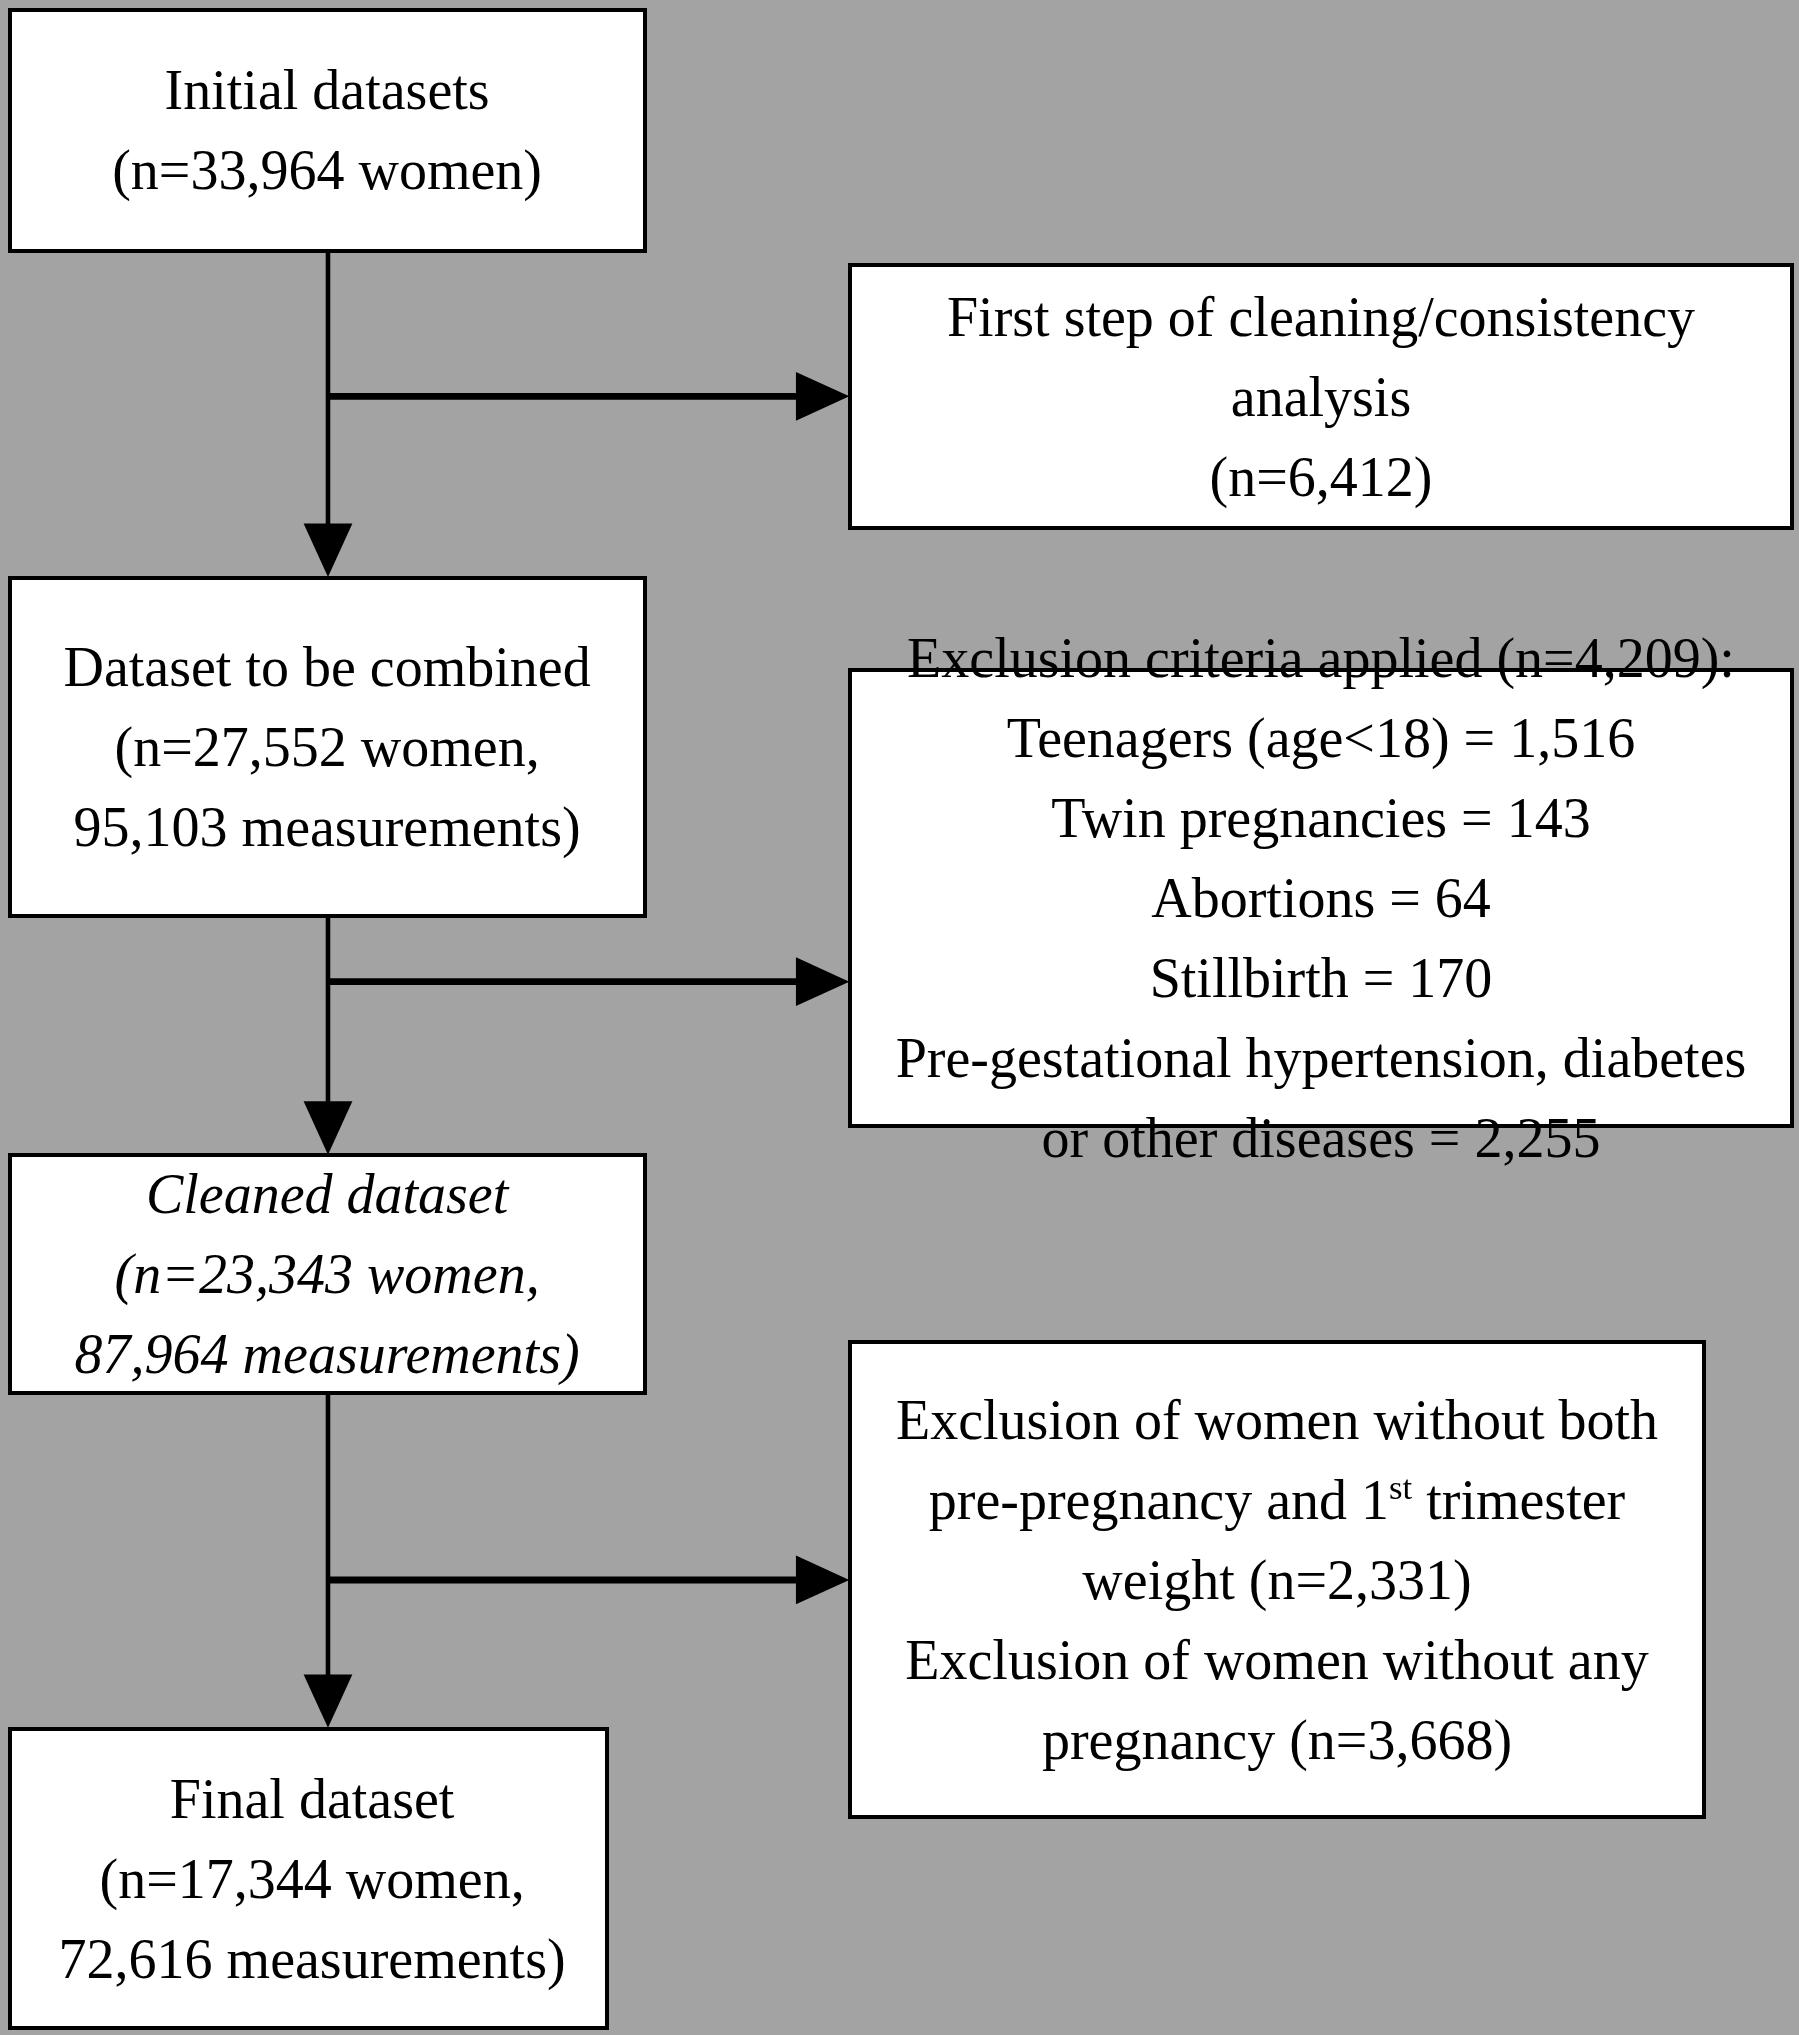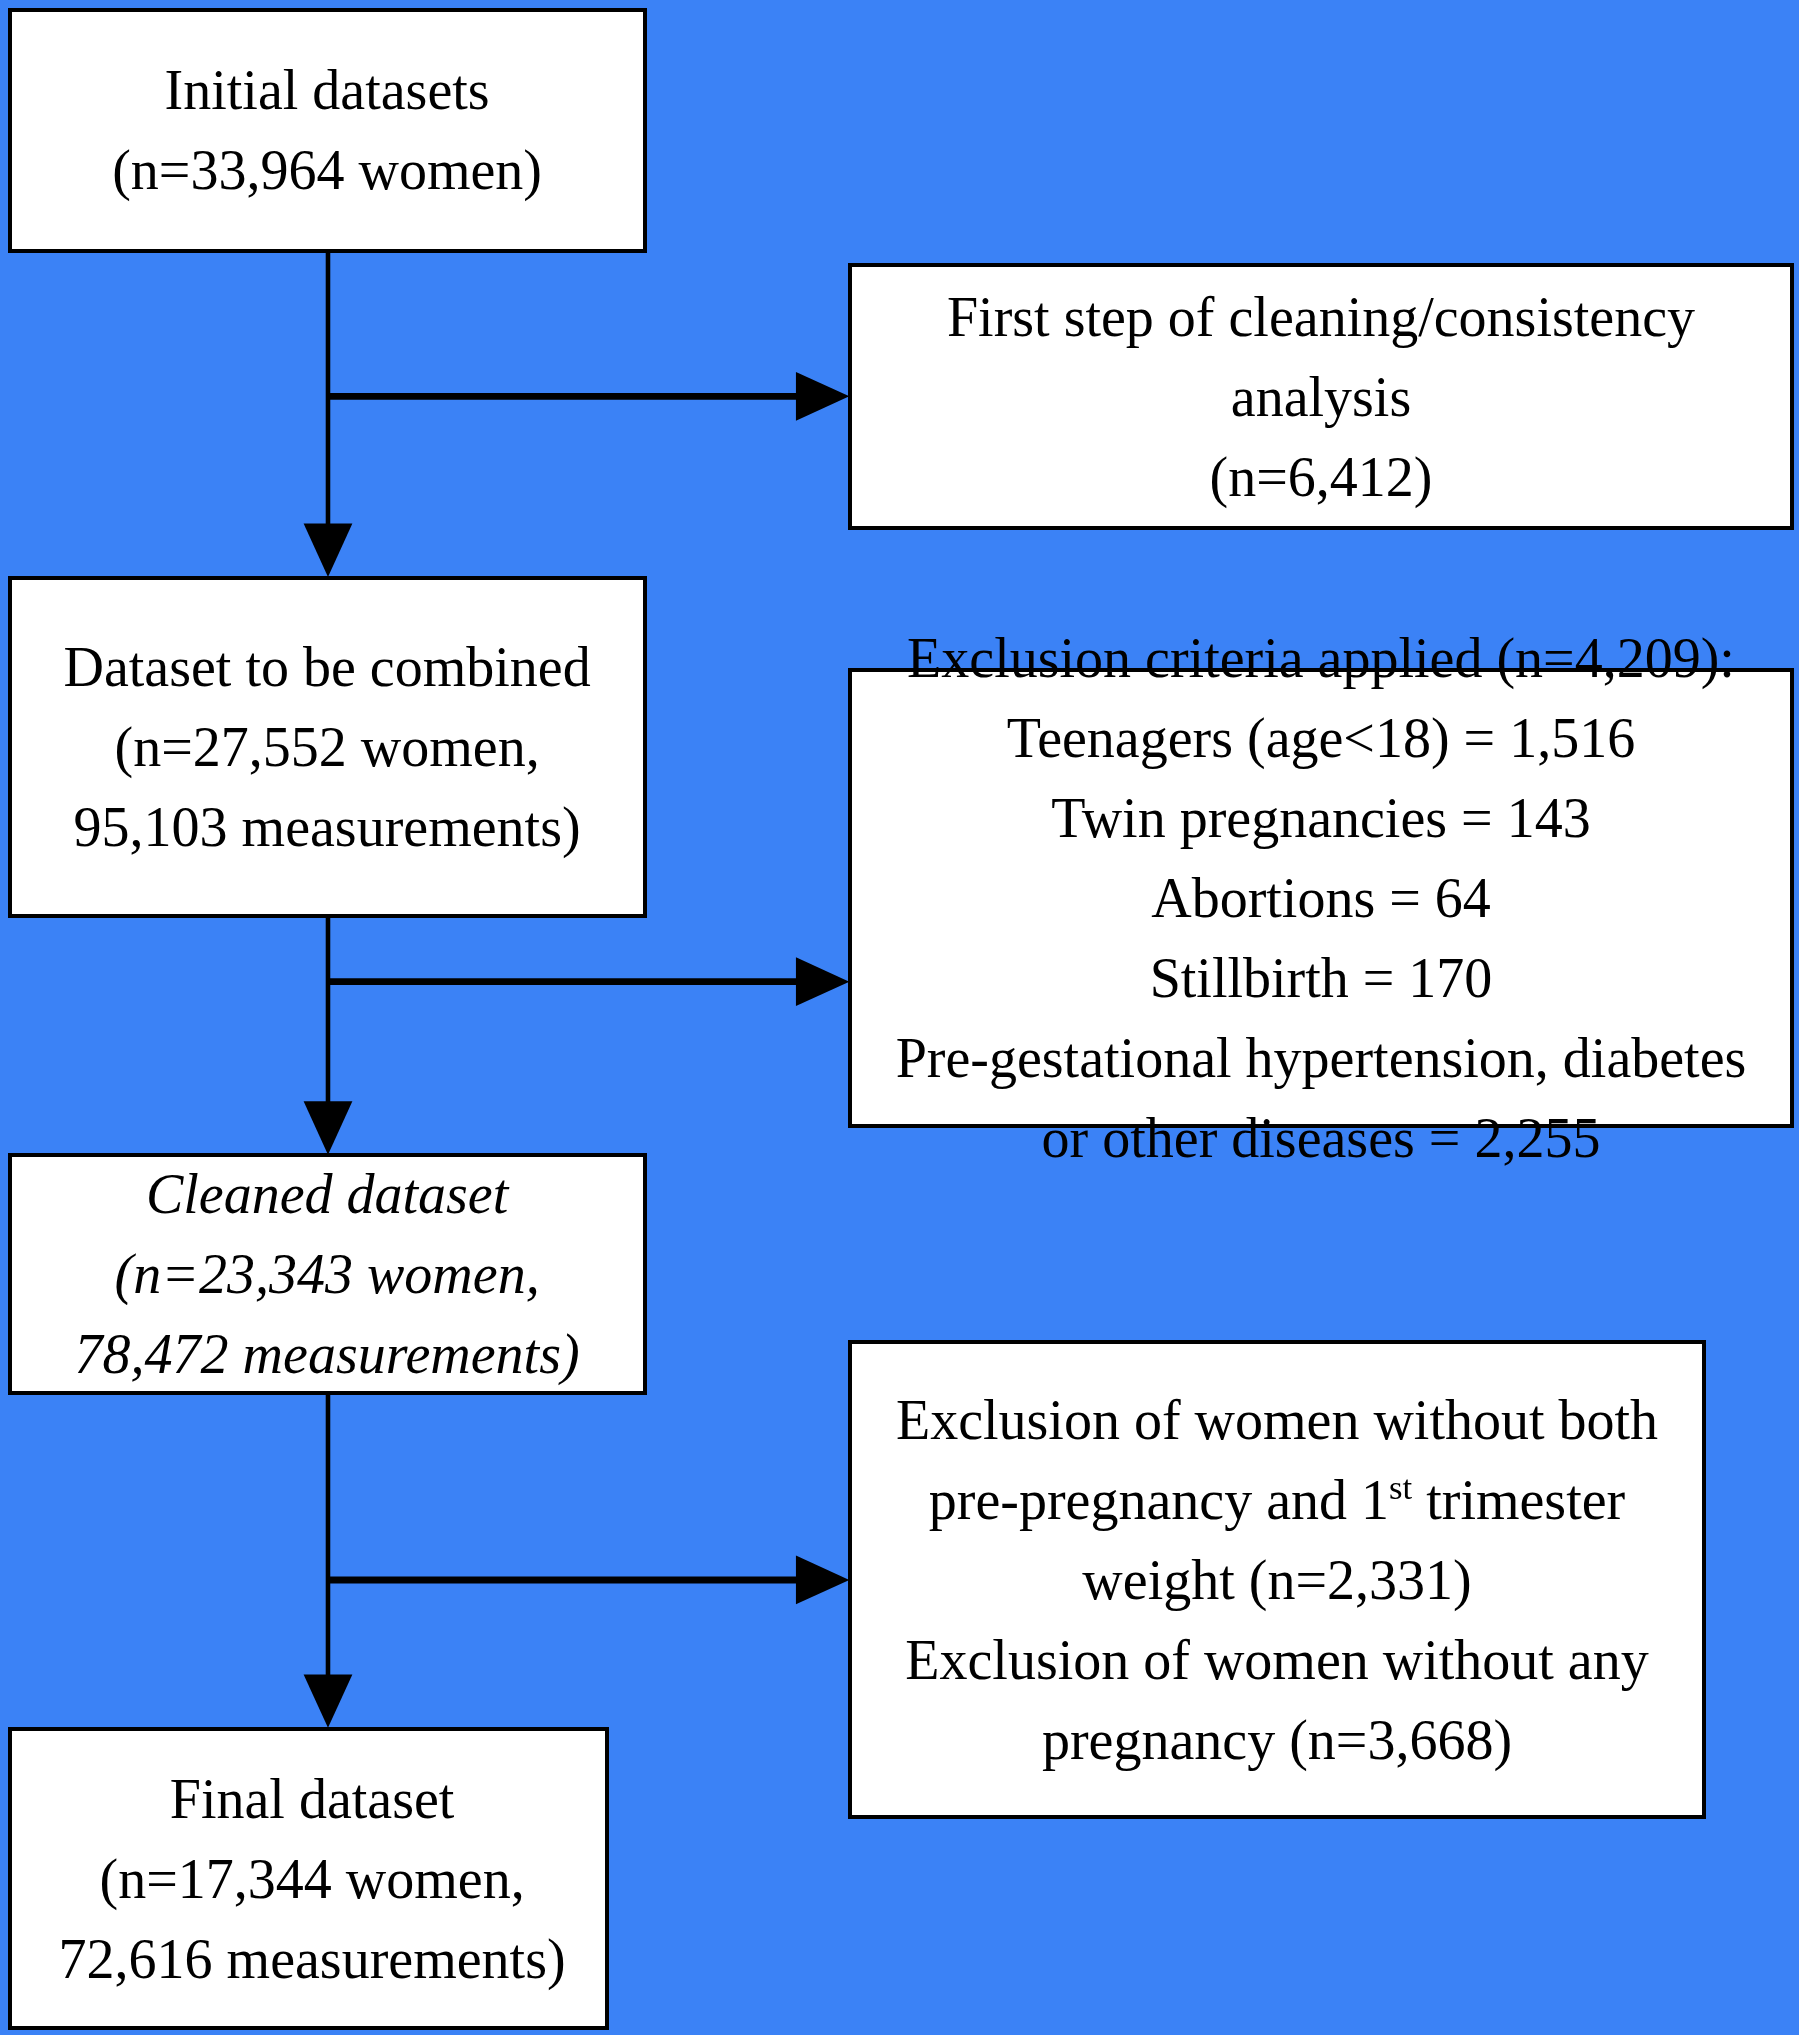--- a/index.html
+++ b/index.html
@@ -4,21 +4,21 @@
 <style>
   html, body {
     margin: 0;
     padding: 0;
     background: #ffffff;
   }
   #figure {
     position: relative;
     width: 1800px;
     height: 2035px;
-    background: #3b82f6;
+    background: #a3a3a3;
     font-family: "Liberation Serif", "DejaVu Serif", serif;
     color: #000000;
   }
   #connector-layer {
     position: absolute;
     left: 0;
     top: 0;
     width: 1800px;
     height: 2035px;
   }
@@ -108,21 +108,21 @@
     <div class="line">Twin pregnancies = 143</div>
     <div class="line">Abortions = 64</div>
     <div class="line">Stillbirth = 170</div>
     <div class="line">Pre-gestational hypertension, diabetes</div>
     <div class="line">or other diseases = 2,255</div>
   </div>
 
   <div id="box-cleaned" class="flow-box">
     <div class="line">Cleaned dataset</div>
     <div class="line">(n=23,343 women,</div>
-    <div class="line">78,472 measurements)</div>
+    <div class="line">87,964 measurements)</div>
   </div>
 
   <div id="box-weight-exclusion" class="flow-box">
     <div class="line">Exclusion of women without both</div>
     <div class="line">
       <span>pre-pregnancy and 1</span><sup>st</sup><span> trimester</span>
     </div>
     <div class="line">weight (n=2,331)</div>
     <div class="line">Exclusion of women without any</div>
     <div class="line">pregnancy (n=3,668)</div>

